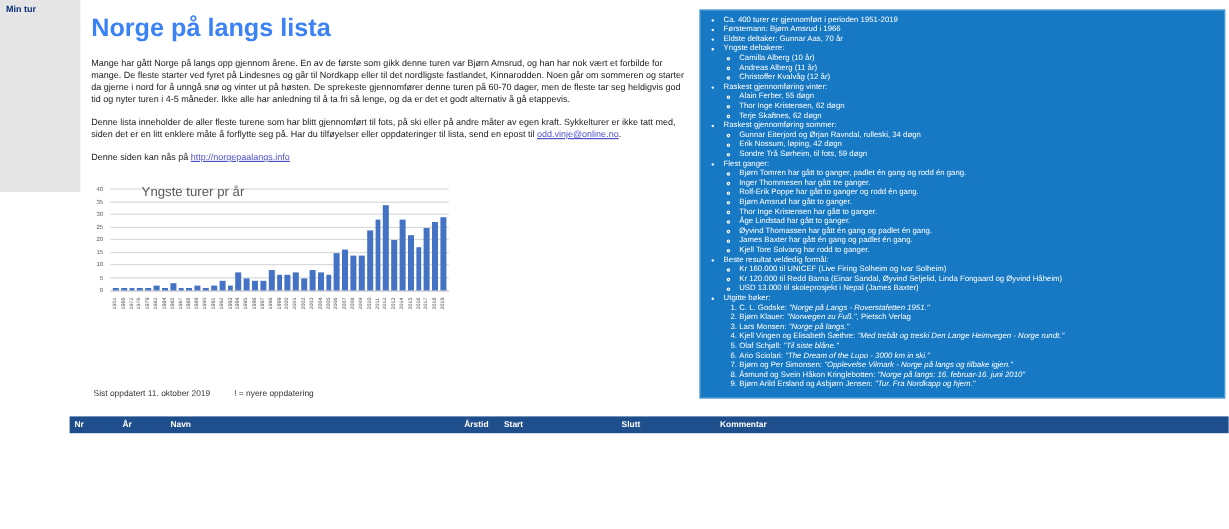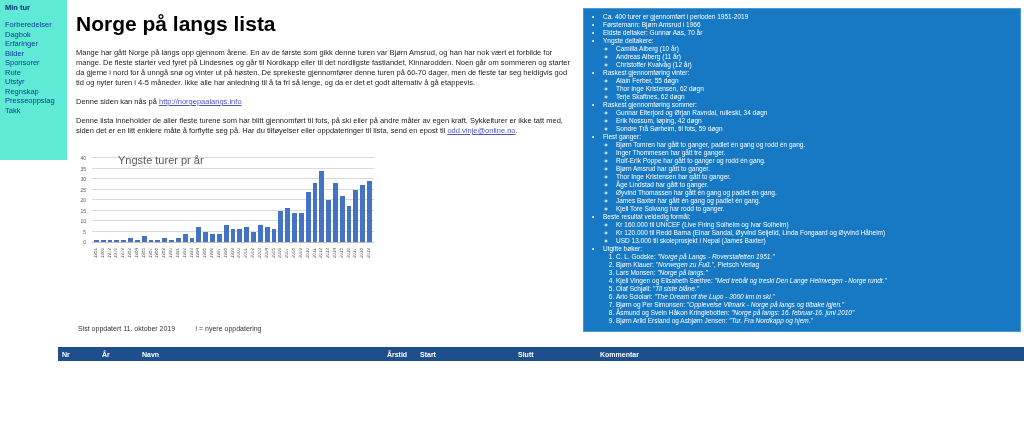--- a/index.html
+++ b/index.html
@@ -3,27 +3,27 @@
 <meta charset="utf-8">
 <style>
   html,body{margin:0;padding:0;}
   body{
     width:1024px;height:441px;position:relative;overflow:hidden;
     background:#ffffff;font-family:"Liberation Sans",sans-serif;color:#222;
   }
   
   .sidebar{
     position:absolute;left:0;top:0;width:67px;height:160px;
-    background:#5eead4;padding:3px 0 0 5px;box-sizing:border-box;
+    background:#e5e5e5;padding:3px 0 0 5px;box-sizing:border-box;
   }
   .sidebar-title{font-size:7.5px;font-weight:bold;color:#0a2d7a;margin-bottom:8px;}
   .side-link{display:block;font-size:7.5px;line-height:9.5px;color:#103a96;text-decoration:none;cursor:pointer;}
   
   .main{position:absolute;left:76px;top:12px;width:500px;}
-  h1.page-title{margin:0 0 12px 0;font-size:21px;color:#000000;font-weight:bold;}
+  h1.page-title{margin:0 0 12px 0;font-size:21px;color:#3b82f6;font-weight:bold;}
   .para{font-size:7.5px;line-height:10px;color:#222;margin:0 0 9px 0;}
   .para a{color:#5151c8;text-decoration:underline;cursor:pointer;}
   
   .chart{position:absolute;left:76px;top:132px;width:300px;height:126px;}
   .chart-title{position:absolute;left:42px;top:22px;font-size:11px;color:#595959;z-index:3;}
   .plot{position:absolute;left:16px;top:8px;right:2px;bottom:16px;border-bottom:1px solid #bfbfbf;}
   .gridline{position:absolute;left:0;right:0;height:1px;background:#d9d9d9;}
   .bars{position:absolute;left:0;right:0;bottom:0;top:0;display:flex;align-items:flex-end;gap:2px;padding:0 2px;}
   .bar{flex:1 1 auto;background:#4472c4;}
   .ylabels{position:absolute;left:0;top:8px;bottom:16px;width:13px;}
@@ -56,39 +56,27 @@
   .c-start{width:98px;}
   .c-slutt{width:82px;}
   .c-komm{width:428px;}
   .trow.head .tc{font-weight:bold;}
 </style>
 </head>
 <body>
 
 <div class="sidebar">
   <div class="sidebar-title">Min tur</div>
-  <div id="side-links">
-      <a class="side-link">Forberedelser</a>
-      <a class="side-link">Dagbok</a>
-      <a class="side-link">Erfaringer</a>
-      <a class="side-link">Bilder</a>
-      <a class="side-link">Sponsorer</a>
-      <a class="side-link">Rute</a>
-      <a class="side-link">Utstyr</a>
-      <a class="side-link">Regnskap</a>
-      <a class="side-link">Presseoppslag</a>
-      <a class="side-link">Takk</a>
-    </div>
 </div>
 
 <div class="main">
   <h1 class="page-title">Norge på langs lista</h1>
   <p class="para">Mange har gått Norge på langs opp gjennom årene. En av de første som gikk denne turen var Bjørn Amsrud, og han har nok vært et forbilde for mange. De fleste starter ved fyret på Lindesnes og går til Nordkapp eller til det nordligste fastlandet, Kinnarodden. Noen går om sommeren og starter da gjerne i nord for å unngå snø og vinter ut på høsten. De sprekeste gjennomfører denne turen på 60-70 dager, men de fleste tar seg heldigvis god tid og nyter turen i 4-5 måneder. Ikke alle har anledning til å ta fri så lenge, og da er det et godt alternativ å gå etappevis.</p>
+  <p class="para"><span>Denne lista inneholder de aller fleste turene som har blitt gjennomført til fots, på ski eller på andre måter av egen kraft. Sykkelturer er ikke tatt med, siden det er en litt enklere måte å forflytte seg på. Har du tilføyelser eller oppdateringer til lista, send en epost til </span><a>odd.vinje@online.no</a><span>.</span></p>
   <p class="para"><span>Denne siden kan nås på </span><a>http://norgepaalangs.info</a></p>
-  <p class="para"><span>Denne lista inneholder de aller fleste turene som har blitt gjennomført til fots, på ski eller på andre måter av egen kraft. Sykkelturer er ikke tatt med, siden det er en litt enklere måte å forflytte seg på. Har du tilføyelser eller oppdateringer til lista, send en epost til </span><a>odd.vinje@online.no</a><span>.</span></p>
 </div>
 
 <div class="chart">
   <div class="chart-title">Yngste turer pr år</div>
   <div class="ylabels" id="ylabels" style="top: 26px;">
       <span class="ylabel" style="bottom: 0px;">0</span>
       <span class="ylabel" style="bottom: 10.5px;">5</span>
       <span class="ylabel" style="bottom: 21px;">10</span>
       <span class="ylabel" style="bottom: 31.5px;">15</span>
       <span class="ylabel" style="bottom: 42px;">20</span>

